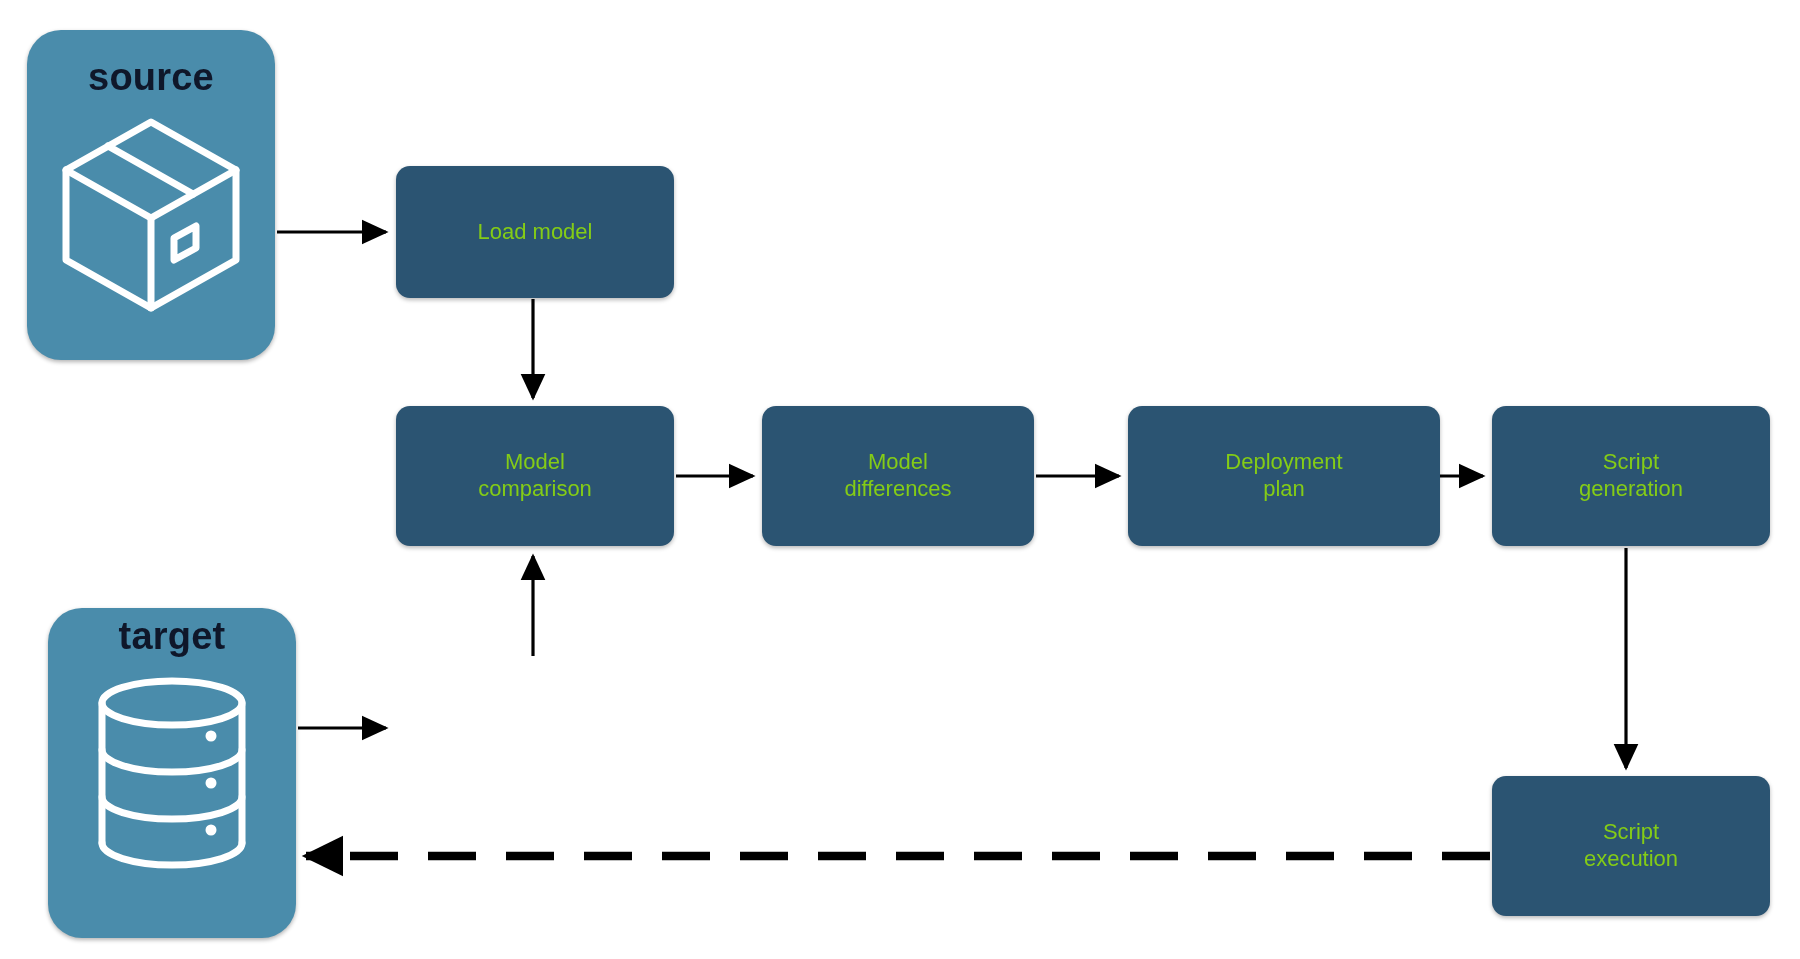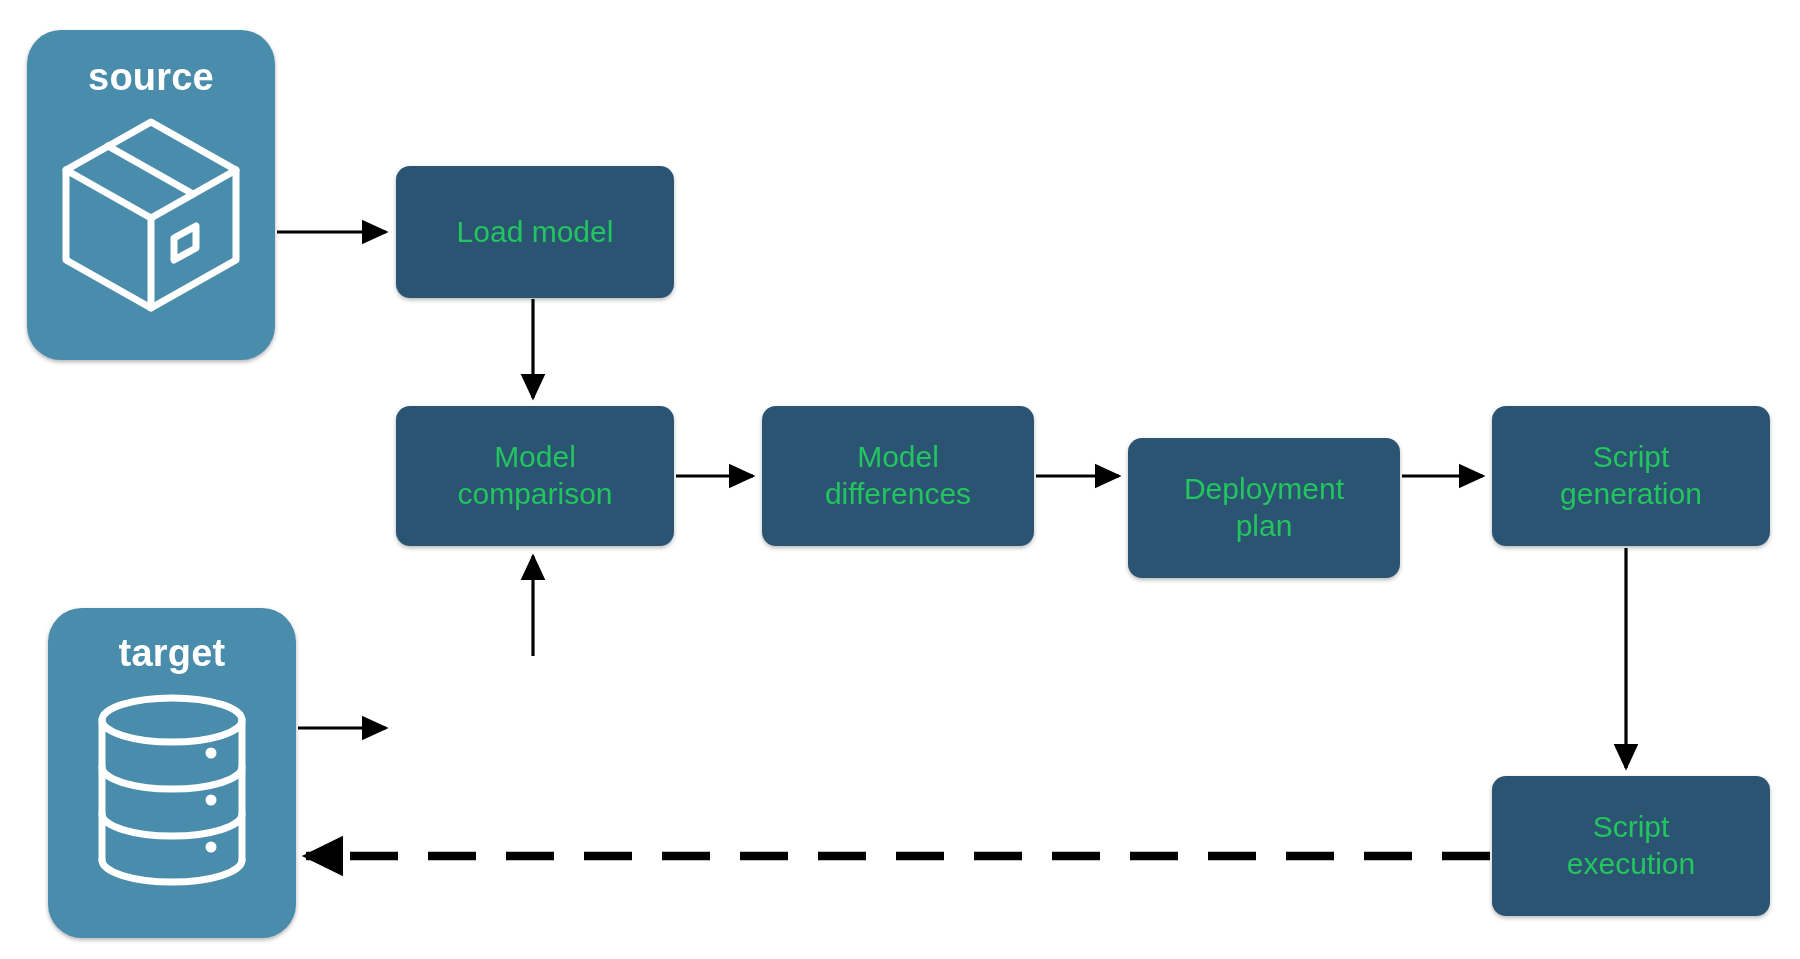--- a/index.html
+++ b/index.html
@@ -23,41 +23,41 @@
     border-radius: 34px;
     box-shadow: 0 2px 4px rgba(0,0,0,0.30);
     display: flex;
     flex-direction: column;
     align-items: center;
     box-sizing: border-box;
   }
   .endpoint-label {
     font-weight: bold;
     font-size: 38px;
-    color: #ffffff;
+    color: #0f172a;
     letter-spacing: 0.2px;
     line-height: 1;
   }
   .endpoint-icon {
     display: block;
   }
   .pbox {
     position: absolute;
     background: #2b5472;
     border-radius: 14px;
     box-shadow: 0 2px 4px rgba(0,0,0,0.28);
     display: flex;
     align-items: center;
     justify-content: center;
     text-align: center;
     box-sizing: border-box;
   }
   .pbox-label {
-    color: #22c55e;
-    font-size: 30px;
+    color: #84cc16;
+    font-size: 22px;
     line-height: 1.22;
     padding: 0 8px;
     white-space: pre-line;
   }
   #edges {
     position: absolute;
     left: 0;
     top: 0;
     width: 1800px;
     height: 959px;
@@ -103,21 +103,21 @@
         <path d="M10 58 L95 106 L180 58"></path>
         <path d="M95 106 L95 196"></path>
 
         <path d="M52 34 L137 82"></path>
 
         <path d="M118 126 L140 114 L140 136 L118 148 Z"></path>
       </svg>
     </span>
   </div>
 
-  <div class="endpoint" style="left:48px; top:608px; width:248px; height:330px; padding-top:26px;">
+  <div class="endpoint" style="left:48px; top:608px; width:248px; height:330px; padding-top:9px;">
     <div class="endpoint-label">target</div>
     <span class="endpoint-icon" style="margin-top:18px;">
       <svg width="170" height="200" viewBox="0 0 170 200" fill="none" stroke="#ffffff" stroke-width="7" stroke-linejoin="round" stroke-linecap="round">
         <ellipse cx="85" cy="30" rx="70" ry="22"></ellipse>
         <path d="M15 30 L15 170"></path>
         <path d="M155 30 L155 170"></path>
         <path d="M15 170 a70 22 0 0 0 140 0"></path>
         <path d="M15 77 a70 22 0 0 0 140 0"></path>
         <path d="M15 124 a70 22 0 0 0 140 0"></path>
         <circle cx="124" cy="63" r="5.5" fill="#ffffff" stroke="none"></circle>
@@ -134,21 +134,21 @@
   <div class="pbox" style="left:396px; top:406px; width:278px; height:140px;">
     <span class="pbox-label">Model
 comparison</span>
   </div>
 
   <div class="pbox" style="left:762px; top:406px; width:272px; height:140px;">
     <span class="pbox-label">Model
 differences</span>
   </div>
 
-  <div class="pbox" style="left:1128px; top:406px; width:272px; height:140px;margin-top:32px;">
+  <div class="pbox" style="left:1128px; top:406px; width:312px; height:140px;">
     <span class="pbox-label">Deployment
 plan</span>
   </div>
 
   <div class="pbox" style="left:1492px; top:406px; width:278px; height:140px;">
     <span class="pbox-label">Script
 generation</span>
   </div>
 
 

